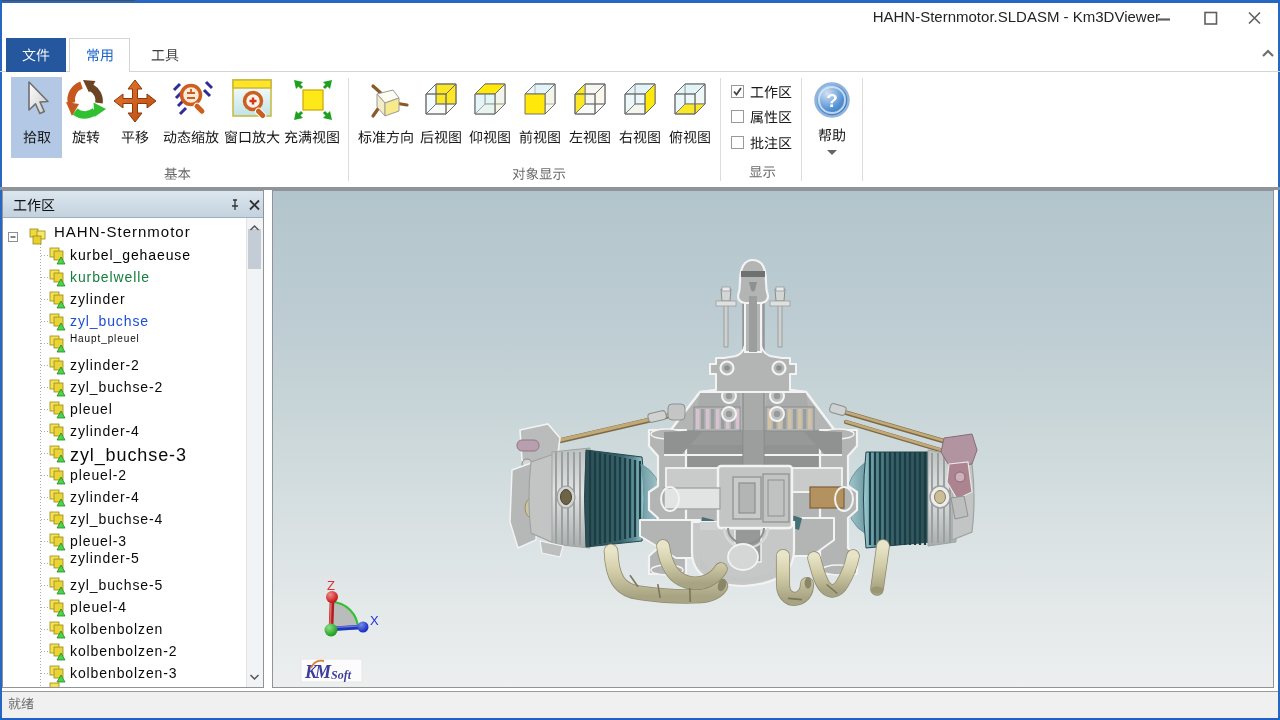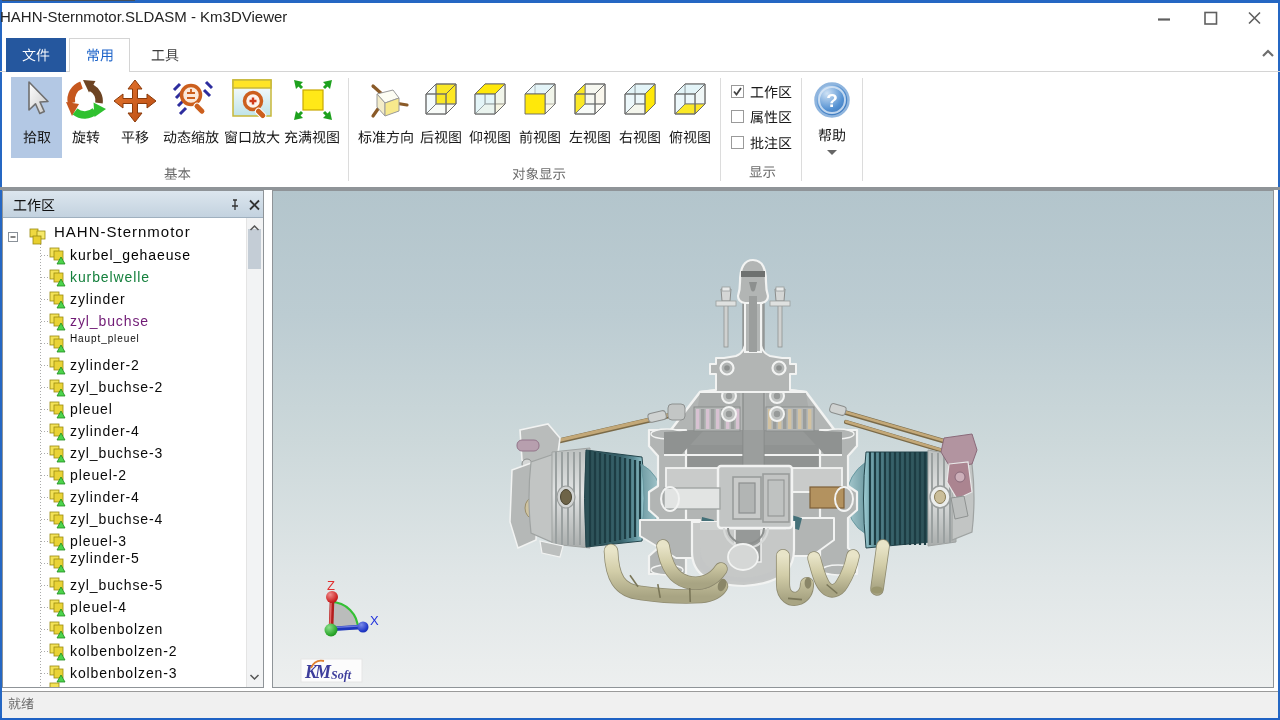--- a/index.html
+++ b/index.html
@@ -59,21 +59,21 @@
       <path id="c89c6" d="M6.3 1.2V8.7H7.3V2.2H11.6V8.7H12.7V1.2ZM2.2 1.1C2.7 1.6 3.2 2.4 3.5 2.9L4.3 2.3C4.1 1.8 3.5 1.1 3.0 0.6ZM8.9 3.2V6.0C8.9 8.2 8.5 10.8 5.0 12.7C5.2 12.8 5.5 13.2 5.6 13.5C7.7 12.3 8.8 10.8 9.4 9.3V12.0C9.4 13.0 9.8 13.2 10.7 13.2H12.0C13.2 13.2 13.4 12.7 13.5 10.5C13.2 10.4 12.9 10.2 12.6 10.0C12.6 12.1 12.5 12.4 12.0 12.4H10.9C10.5 12.4 10.4 12.3 10.4 11.9V8.5H9.7C9.9 7.6 9.9 6.8 9.9 6.0V3.2ZM0.9 3.0V3.9H4.3C3.5 5.7 2.0 7.5 0.5 8.4C0.7 8.6 1.0 9.2 1.0 9.5C1.6 9.1 2.1 8.6 2.7 8.0V13.4H3.7V7.4C4.1 8.0 4.7 8.8 5.0 9.3L5.7 8.4C5.4 8.1 4.5 7.0 3.9 6.4C4.6 5.5 5.2 4.4 5.6 3.3L5.0 2.9L4.8 3.0Z"></path>
       <path id="c8c61" d="M4.8 0.5C4.0 1.7 2.6 3.0 0.7 4.1C1.0 4.2 1.3 4.5 1.4 4.8C1.7 4.6 2.0 4.5 2.2 4.3V6.6H4.6C3.5 7.2 2.3 7.7 0.9 8.0C1.1 8.2 1.3 8.6 1.4 8.8C2.8 8.4 4.1 7.9 5.2 7.1C5.6 7.4 5.9 7.6 6.2 7.9C5.0 8.7 3.0 9.5 1.4 9.8C1.6 10.0 1.8 10.4 2.0 10.6C3.5 10.2 5.4 9.3 6.7 8.4C6.9 8.7 7.1 8.9 7.3 9.2C5.9 10.3 3.3 11.4 1.2 11.9C1.4 12.1 1.7 12.4 1.8 12.7C3.7 12.1 6.1 11.1 7.6 9.9C8.0 10.9 7.8 11.8 7.3 12.1C7.0 12.3 6.7 12.4 6.3 12.4C6.0 12.4 5.5 12.4 5.0 12.3C5.1 12.6 5.2 13.0 5.2 13.3C5.7 13.3 6.1 13.3 6.5 13.3C7.1 13.3 7.5 13.2 8.0 12.9C8.9 12.3 9.2 10.9 8.5 9.4L9.2 9.0C9.8 10.3 11.0 11.9 12.6 12.7C12.8 12.4 13.1 12.0 13.3 11.8C11.8 11.2 10.7 9.8 10.1 8.6C10.8 8.2 11.5 7.8 12.1 7.4L11.2 6.8C10.4 7.4 9.1 8.1 8.1 8.7C7.6 7.9 6.9 7.2 6.0 6.6L6.0 6.6H11.9V3.4H8.1C8.6 3.0 9.0 2.4 9.2 1.9L8.5 1.4L8.4 1.5H5.3C5.5 1.2 5.7 1.0 5.9 0.7ZM4.5 2.3H7.8C7.5 2.7 7.2 3.1 6.9 3.4H3.4C3.8 3.1 4.2 2.7 4.5 2.3ZM3.2 4.2H6.9C6.6 4.8 6.2 5.3 5.7 5.7H3.2ZM7.9 4.2H10.8V5.7H6.9C7.3 5.3 7.6 4.8 7.9 4.2Z"></path>
       <path id="c8f6c" d="M1.1 7.7C1.2 7.6 1.7 7.5 2.2 7.5H3.4V9.5L0.6 10.0L0.8 11.0L3.4 10.5V13.4H4.4V10.3L6.3 9.9L6.3 9.0L4.4 9.3V7.5H5.9V6.5H4.4V4.4H3.4V6.5H2.0C2.5 5.5 2.9 4.4 3.3 3.2H5.8V2.2H3.6C3.7 1.7 3.8 1.2 3.9 0.8L2.9 0.6C2.8 1.1 2.7 1.7 2.6 2.2H0.6V3.2H2.3C2.0 4.3 1.7 5.3 1.5 5.6C1.2 6.2 1.1 6.7 0.8 6.7C0.9 7.0 1.1 7.5 1.1 7.7ZM6.0 4.8V5.8H8.0C7.7 6.8 7.4 7.7 7.2 8.4H11.2C10.7 9.1 10.1 10.0 9.5 10.7C9.1 10.4 8.6 10.1 8.1 9.8L7.4 10.5C8.9 11.3 10.5 12.6 11.3 13.5L12.0 12.6C11.6 12.2 11.0 11.8 10.3 11.3C11.2 10.1 12.2 8.8 12.9 7.7L12.2 7.4L12.0 7.4H8.6L9.1 5.8H13.4V4.8H9.4L9.8 3.2H12.9V2.2H10.1L10.5 0.7L9.5 0.6L9.0 2.2H6.5V3.2H8.8L8.3 4.8Z"></path>
     </defs>
   </svg>
 <div class="abs" style="left:0;top:0;width:1280px;height:3px;background:#2567c3"></div>
 <div class="abs" style="left:0;top:0;width:135px;height:1px;background:#45505c"></div>
 <div class="abs" style="left:0;top:0;width:2px;height:720px;background:#2567c3"></div>
 <div class="abs" style="left:1278px;top:0;width:2px;height:720px;background:#2567c3"></div>
 <div class="abs" style="left:0;top:716px;width:1280px;height:4px;background:#1f62c4"></div>
-<div class="abs" style="left:0;top:8px;width:1160px;text-align:left;font-size:15px;color:#242424">HAHN-Sternmotor.SLDASM - Km3DViewer</div>
+<div class="abs" style="left:0;top:8px;width:1160px;text-align:right;font-size:15px;color:#242424">HAHN-Sternmotor.SLDASM - Km3DViewer</div>
 <svg class="abs" style="left:1150px;top:8px" width="120" height="24" viewBox="0 0 120 24">
 <g stroke="#5f5f5f" stroke-width="1.6" fill="none">
 <line x1="8" y1="11.5" x2="20" y2="11.5" stroke-width="2.2"></line>
 <rect x="55" y="4.5" width="11.5" height="11.5"></rect>
 <path d="M99,4.5 L110,15.5 M110,4.5 L99,15.5"></path>
 </g>
   </svg>
 <div class="abs" style="left:0;top:71px;width:1280px;height:1px;background:#d4d4d4"></div>
 <div class="abs" style="left:6px;top:38px;width:60px;height:34px;background:#25579e;text-align:center;line-height:34px"><svg class="zh " width="28.0" height="16.0" viewBox="0 0 28 16" fill="#ffffff">
       <use href="#c6587" x="0"></use>
@@ -391,21 +391,21 @@
 </svg>
     <div class="abs" style="left:67px;top:73px;font-size:14px;letter-spacing:0.9px;color:#0a0a0a">zylinder</div>
     <div class="abs" style="left:38px;top:103px;width:10px;height:1px;background-image:repeating-linear-gradient(90deg,#aaa 0 1px,transparent 1px 3px)"></div>
     <svg class="abs" style="left:44px;top:93px" width="20" height="20" viewBox="0 0 20 20">
 <g stroke="#9a8a10" stroke-width="0.8">
 <rect x="3" y="3" width="9" height="9" fill="#f3e257"></rect>
 <rect x="7" y="6" width="9" height="9" fill="#e9d336"></rect>
 </g>
 <polygon points="10,19 18,19 14,12" fill="#4cd44c" stroke="#1e8a1e" stroke-width="0.8"></polygon>
 </svg>
-    <div class="abs" style="left:67px;top:95px;font-size:14px;letter-spacing:0.9px;color:#701a75">zyl_buchse</div>
+    <div class="abs" style="left:67px;top:95px;font-size:14px;letter-spacing:0.9px;color:#1d4ed8">zyl_buchse</div>
     <div class="abs" style="left:38px;top:125px;width:10px;height:1px;background-image:repeating-linear-gradient(90deg,#aaa 0 1px,transparent 1px 3px)"></div>
     <svg class="abs" style="left:44px;top:115px" width="20" height="20" viewBox="0 0 20 20">
 <g stroke="#9a8a10" stroke-width="0.8">
 <rect x="3" y="3" width="9" height="9" fill="#f3e257"></rect>
 <rect x="7" y="6" width="9" height="9" fill="#e9d336"></rect>
 </g>
 <polygon points="10,19 18,19 14,12" fill="#4cd44c" stroke="#1e8a1e" stroke-width="0.8"></polygon>
 </svg>
     <div class="abs" style="left:67px;top:115px;font-size:10px;letter-spacing:0.9px;color:#0a0a0a">Haupt_pleuel</div>
     <div class="abs" style="left:38px;top:147px;width:10px;height:1px;background-image:repeating-linear-gradient(90deg,#aaa 0 1px,transparent 1px 3px)"></div>
@@ -445,21 +445,21 @@
 </svg>
     <div class="abs" style="left:67px;top:205px;font-size:14px;letter-spacing:0.9px;color:#0a0a0a">zylinder-4</div>
     <div class="abs" style="left:38px;top:235px;width:10px;height:1px;background-image:repeating-linear-gradient(90deg,#aaa 0 1px,transparent 1px 3px)"></div>
     <svg class="abs" style="left:44px;top:225px" width="20" height="20" viewBox="0 0 20 20">
 <g stroke="#9a8a10" stroke-width="0.8">
 <rect x="3" y="3" width="9" height="9" fill="#f3e257"></rect>
 <rect x="7" y="6" width="9" height="9" fill="#e9d336"></rect>
 </g>
 <polygon points="10,19 18,19 14,12" fill="#4cd44c" stroke="#1e8a1e" stroke-width="0.8"></polygon>
 </svg>
-    <div class="abs" style="left:67px;top:227px;font-size:14px;letter-spacing:0.9px;color:#0a0a0a">zyl_buchse-3</div>
+    <div class="abs" style="left:67px;top:227px;font-size:18px;letter-spacing:0.9px;color:#0a0a0a">zyl_buchse-3</div>
     <div class="abs" style="left:38px;top:257px;width:10px;height:1px;background-image:repeating-linear-gradient(90deg,#aaa 0 1px,transparent 1px 3px)"></div>
     <svg class="abs" style="left:44px;top:247px" width="20" height="20" viewBox="0 0 20 20">
 <g stroke="#9a8a10" stroke-width="0.8">
 <rect x="3" y="3" width="9" height="9" fill="#f3e257"></rect>
 <rect x="7" y="6" width="9" height="9" fill="#e9d336"></rect>
 </g>
 <polygon points="10,19 18,19 14,12" fill="#4cd44c" stroke="#1e8a1e" stroke-width="0.8"></polygon>
 </svg>
     <div class="abs" style="left:67px;top:249px;font-size:14px;letter-spacing:0.9px;color:#0a0a0a">pleuel-2</div>
     <div class="abs" style="left:38px;top:279px;width:10px;height:1px;background-image:repeating-linear-gradient(90deg,#aaa 0 1px,transparent 1px 3px)"></div>

